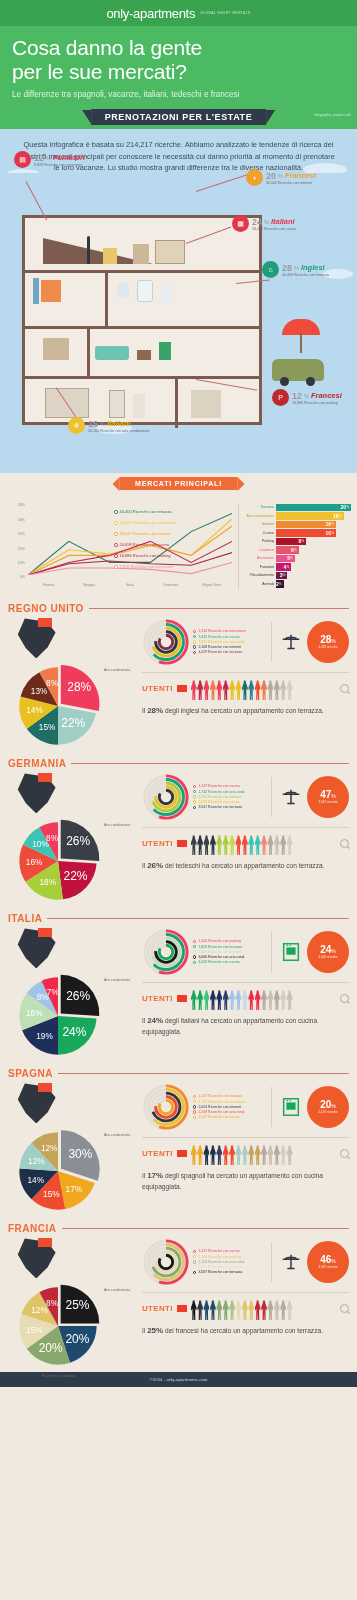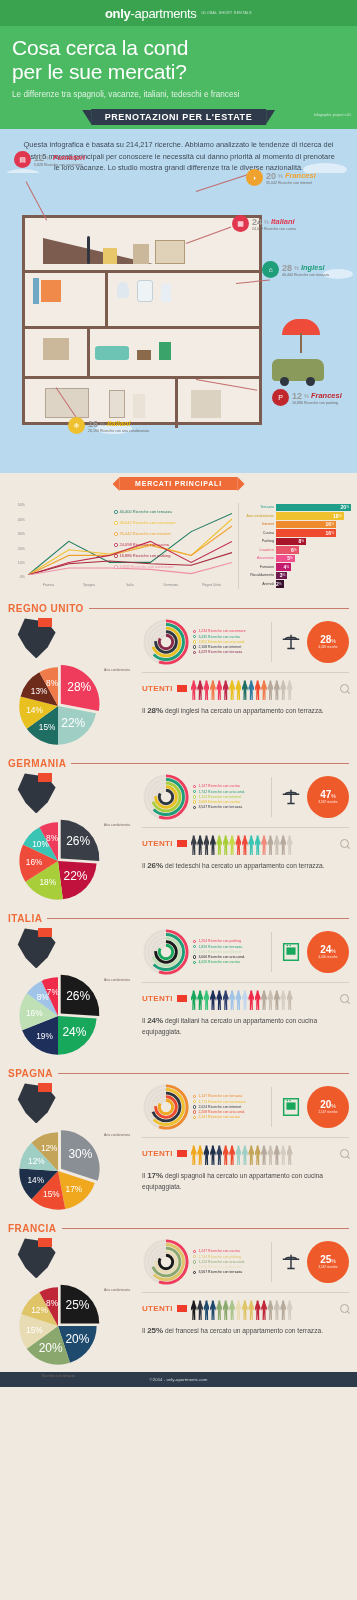--- a/index.html
+++ b/index.html
@@ -15,21 +15,21 @@
   
   .brandbar {
     background: #3aa350;
     height: 26px;
     display: flex;
     align-items: center;
     justify-content: center;
     gap: 5px;
   }
   .brand-logo { font-size: 13px; color: #fff; letter-spacing: -0.3px; }
-  .brand-logo b { font-weight: bold; }
+  .brand-logo b { font-weight: normal; }
   .brand-tag { font-size: 3.4px; color: #cfe8d4; letter-spacing: 0.4px; }
 
   .hero {
     background: #4cb963;
     padding: 10px 12px 8px 12px;
     position: relative;
   }
   .hero h1 {
     font-size: 21px;
     font-weight: normal;
@@ -241,21 +241,21 @@
 
   <div class="brandbar">
     <div class="brand-logo">
       <b>only</b><span>-apartments</span>
     </div>
     <div class="brand-tag">GLOBAL SHORT RENTALS</div>
   </div>
 
   <div class="hero">
     <h1>
-      <span>Cosa cerca la cond</span><br>
+      <span>Cosa danno la gente</span><br>
       <span>per le sue mercati?</span>
     </h1>
     <div class="sub">Le differenze tra spagnoli, vacanze, italiani, tedeschi e francesi</div>
   </div>
   <div class="ribbonwrap">
     <div class="ribbon">PRENOTAZIONI PER L'ESTATE</div>
     <div class="credit">Infographic project v.01</div>
   </div>
 
   <div class="sky">
@@ -1031,21 +1031,21 @@
                 </div>
               </div>
               <div class="divider-v"></div>
               <div class="icon-amen">
                 <svg viewBox="0 0 24 24" width="22" height="22">
                   <path d="M3 9h18M12 9V4M6 9c0-3 12-3 12 0" stroke="#2f3640" stroke-width="1.6" fill="none"></path>
                   <path d="M12 9v10M8 19h8" stroke="#2f3640" stroke-width="1.6" fill="none"></path>
                 </svg>
               </div>
               <div class="pct-badge">
-                <div class="pb-num"><span>25</span><span class="p">%</span></div>
+                <div class="pb-num"><span>46</span><span class="p">%</span></div>
                 <div class="pb-sub">3,567 ricerche</div>
               </div>
             </div>
             <div class="hr-soft"></div>
             <div class="utenti-row">
               <div class="utenti-lbl">UTENTI</div>
               <div class="utenti-flag"></div>
               <div class="people">
                 <span class="person" style="background: rgb(26, 26, 26); clip-path: polygon(35% 0px, 65% 0px, 72% 14%, 100% 38%, 90% 52%, 74% 40%, 78% 100%, 58% 100%, 52% 62%, 46% 100%, 26% 100%, 30% 40%, 12% 52%, 2% 38%, 30% 14%);"></span>
                 <span class="person" style="background: rgb(47, 54, 64); clip-path: polygon(35% 0px, 65% 0px, 72% 14%, 100% 38%, 90% 52%, 74% 40%, 78% 100%, 58% 100%, 52% 62%, 46% 100%, 26% 100%, 30% 40%, 12% 52%, 2% 38%, 30% 14%);"></span>

